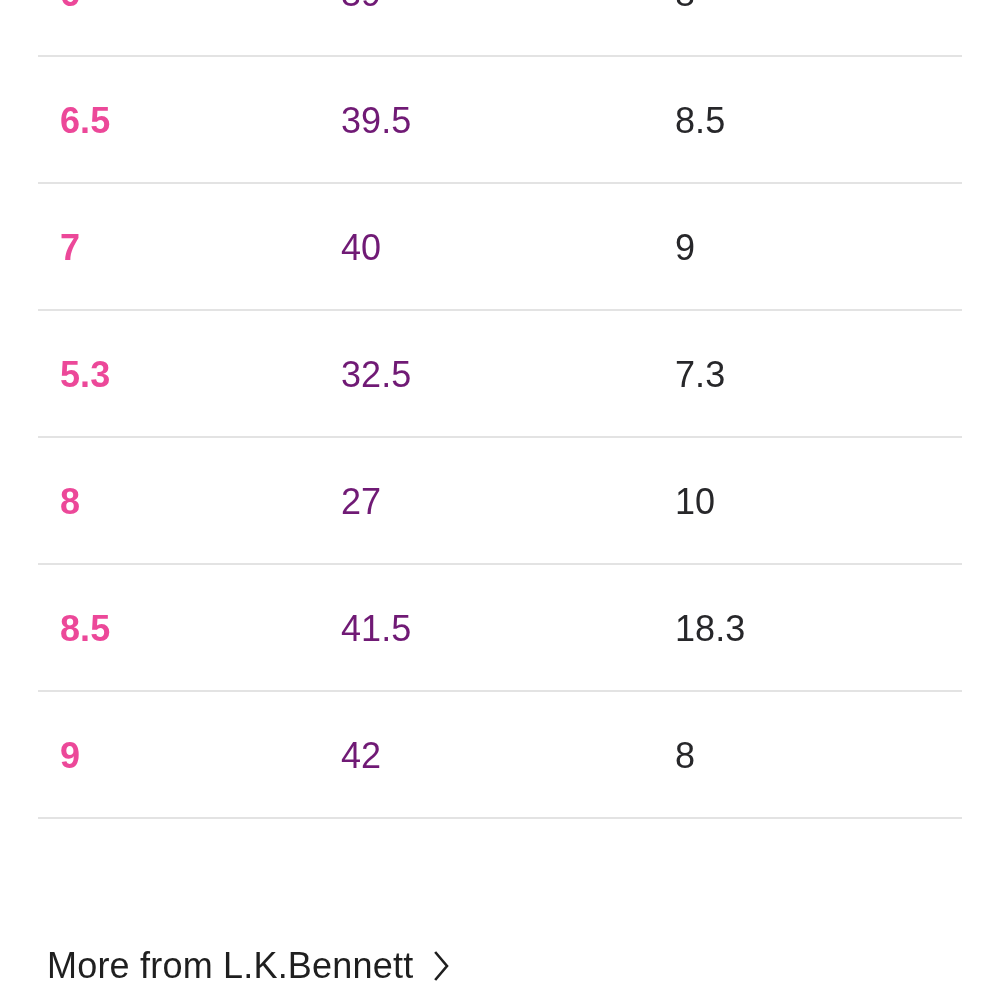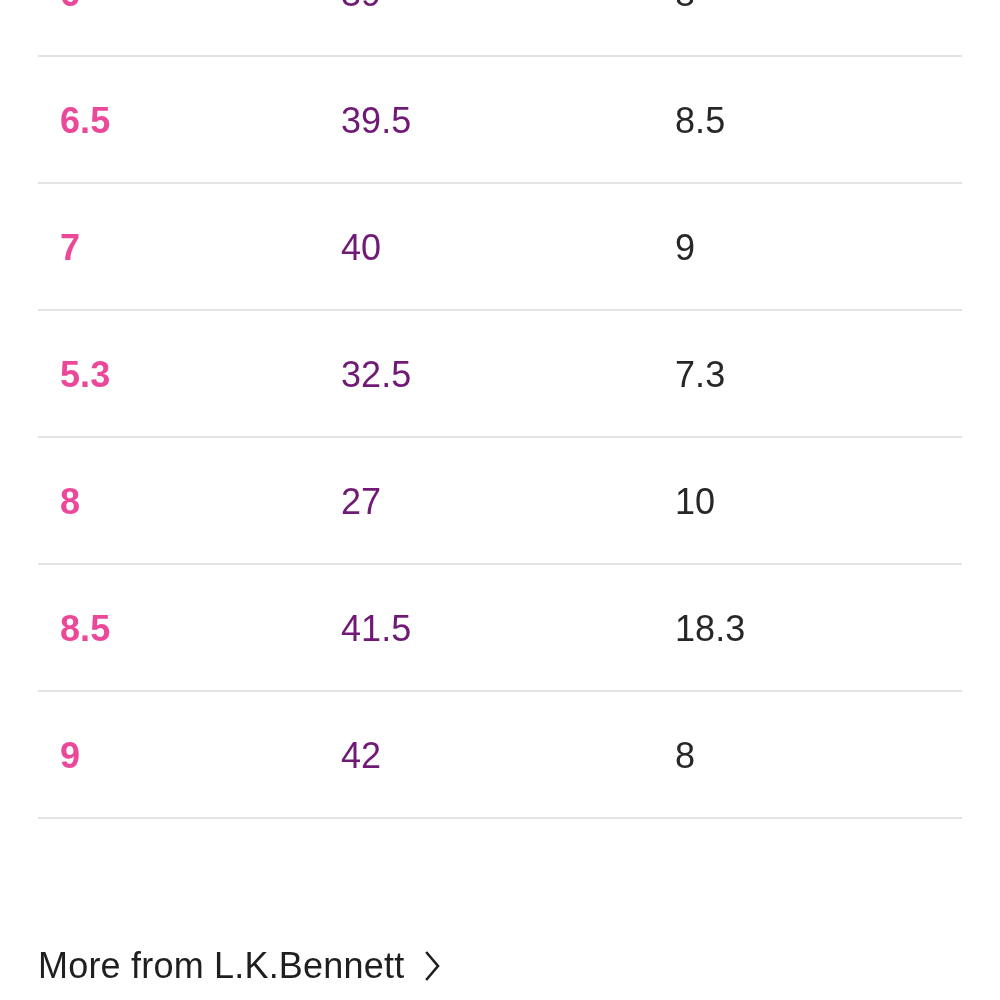--- a/index.html
+++ b/index.html
@@ -69,21 +69,21 @@
   }
   .cell.col-us {
     left: 675px;
     font-weight: 400;
     color: #27272a;
   }
 
   
   .more-link {
     position: absolute;
-    left: 38px;
+    left: 47px;
     top: 948px;
     display: flex;
     align-items: center;
     gap: 16px;
     text-decoration: none;
     color: #1b1b1b;
     cursor: pointer;
   }
   .more-link .more-label {
     font-size: 36px;

